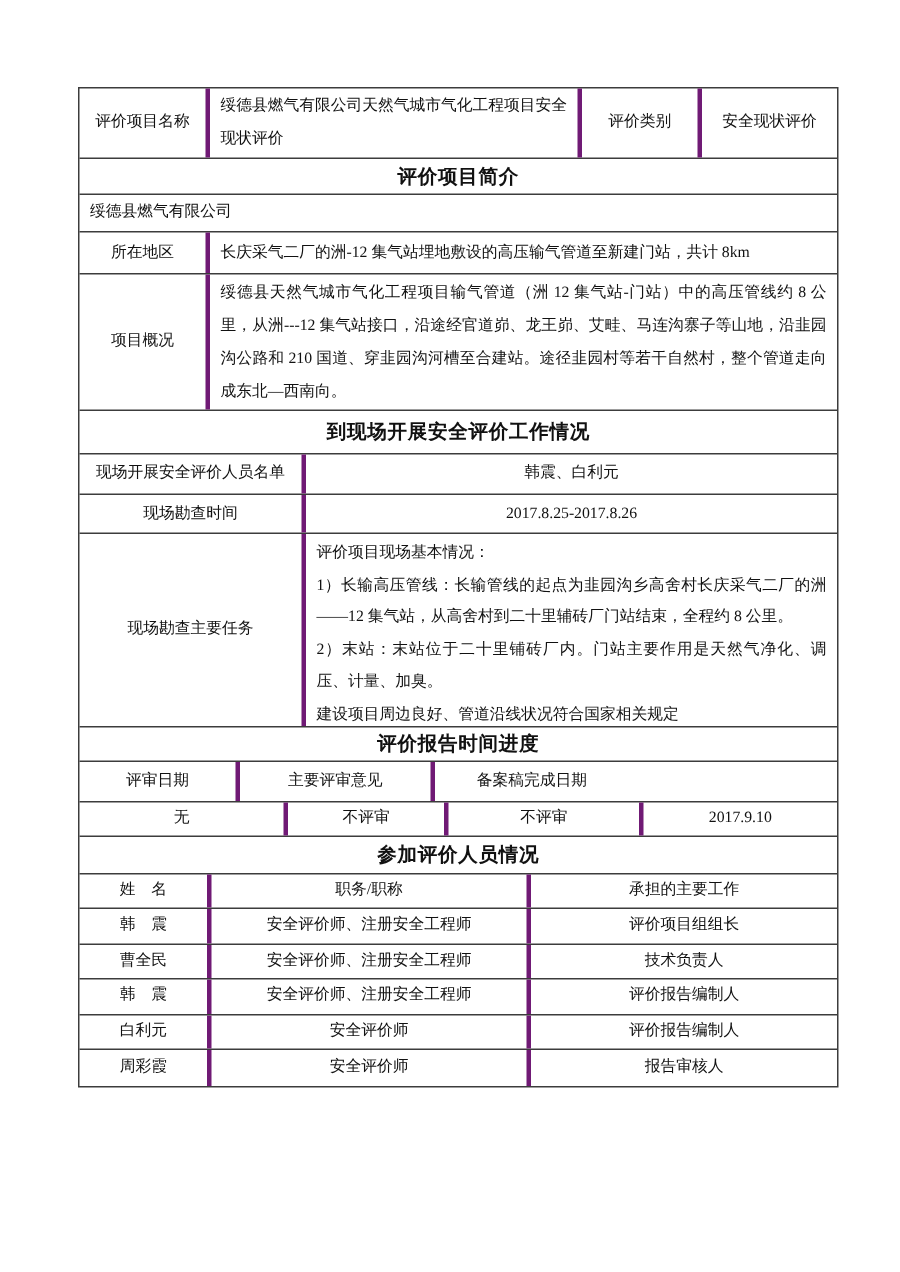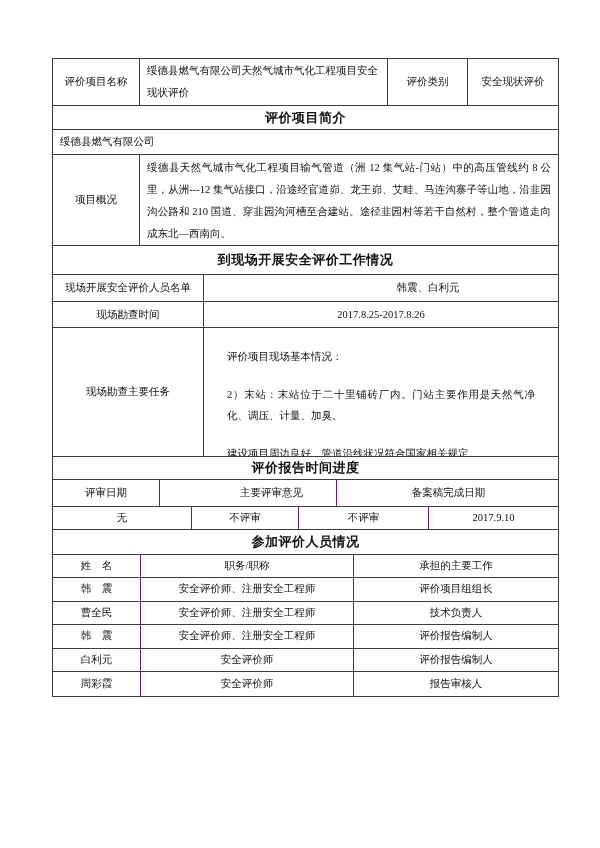--- a/index.html
+++ b/index.html
@@ -7,41 +7,41 @@
     position:relative;width:600px;height:848px;background:#ffffff;
     font-family:"Liberation Serif","DejaVu Serif",serif;color:#111111;
   }
   .tbl{
     position:absolute;left:52px;top:58px;width:505px;
     border:1px solid #3c3c3c;box-sizing:content-box;
   }
   .r{display:flex;border-bottom:1px solid #3c3c3c;box-sizing:border-box;}
   .r:last-child{border-bottom:none;}
   .c{
-    box-sizing:border-box;border-right:1px solid #701a75;
+    box-sizing:border-box;border-right:3px solid #701a75;
     display:flex;align-items:center;justify-content:center;
     text-align:center;font-size:10.5px;line-height:22px;overflow:hidden;
     padding:0 4px;
   }
   .c:last-child{border-right:none;}
   .val{justify-content:flex-start;text-align:left;padding:0 7px;}
   .block{display:block;text-align:justify;padding:2px 7px;}
   .hdr{font-weight:bold;font-size:13px;letter-spacing:0.5px;}
   .full{flex:1 1 auto;}
-  .block p{margin:16px;text-align:justify;}
+  .block p{margin:0;text-align:justify;}
   .taskcell{line-height:21.5px;}
   
   .w87{flex:0 0 87px;}  .w248{flex:0 0 248px;} .w80{flex:0 0 80px;}  .w90{flex:0 0 90px;}
   .w418{flex:0 0 418px;}
   .w151{flex:0 0 151px;} .w354{flex:0 0 354px;}
   .w139{flex:0 0 139px;} .w107{flex:0 0 107px;} .w130{flex:0 0 130px;} .w129{flex:0 0 129px;}
   .w88{flex:0 0 88px;}  .w213{flex:0 0 213px;} .w204{flex:0 0 204px;}
   
   .h47{height:47px;}  .h24{height:24px;}  .h25{height:25px;}  .h28{height:28px;}
-  .h91{height:91px;}  .h29{height:29px;}  .h27{height:27px;gap:47px;}  .h26{height:26px;}
+  .h91{height:91px;}  .h29{height:29px;}  .h27{height:27px;}  .h26{height:26px;}
   .h129{height:129px;}.h23{height:23px;}  .hp{height:23.5px;}
 </style>
 </head>
 <body>
 
 <div class="page">
   <div class="tbl">
 
     <div class="r h47">
       <div class="c w87">评价项目名称</div>
@@ -51,20 +51,24 @@
     </div>
 
     <div class="r h24">
       <div class="c full hdr">评价项目简介</div>
     </div>
 
     <div class="r h25">
       <div class="c w418 val">绥德县燃气有限公司</div>
     </div>
 
+    <div class="r h28">
+      <div class="c w87">所在地区</div>
+      <div class="c w418 val">长庆采气二厂的洲-12 集气站埋地敷设的高压输气管道至新建门站，共计 8km</div>
+    </div>
 
     <div class="r h91">
       <div class="c w87">项目概况</div>
       <div class="c w418 block">绥德县天然气城市气化工程项目输气管道（洲 12 集气站-门站）中的高压管线约 8 公里，从洲---12 集气站接口，沿途经官道峁、龙王峁、艾畦、马连沟寨子等山地，沿韭园沟公路和 210 国道、穿韭园沟河槽至合建站。途径韭园村等若干自然村，整个管道走向成东北—西南向。</div>
     </div>
 
     <div class="r h29">
       <div class="c full hdr">到现场开展安全评价工作情况</div>
     </div>
 
@@ -75,20 +79,21 @@
 
     <div class="r h26">
       <div class="c w151">现场勘查时间</div>
       <div class="c w354">2017.8.25-2017.8.26</div>
     </div>
 
     <div class="r h129">
       <div class="c w151">现场勘查主要任务</div>
       <div class="c w354 block taskcell">
         <p>评价项目现场基本情况：</p>
+        <p>1）长输高压管线：长输管线的起点为韭园沟乡高舍村长庆采气二厂的洲——12 集气站，从高舍村到二十里辅砖厂门站结束，全程约 8 公里。</p>
         <p>2）末站：末站位于二十里铺砖厂内。门站主要作用是天然气净化、调压、计量、加臭。</p>
         <p>建设项目周边良好、管道沿线状况符合国家相关规定</p>
       </div>
     </div>
 
     <div class="r h23">
       <div class="c full hdr">评价报告时间进度</div>
     </div>
 
     <div class="r h27">

